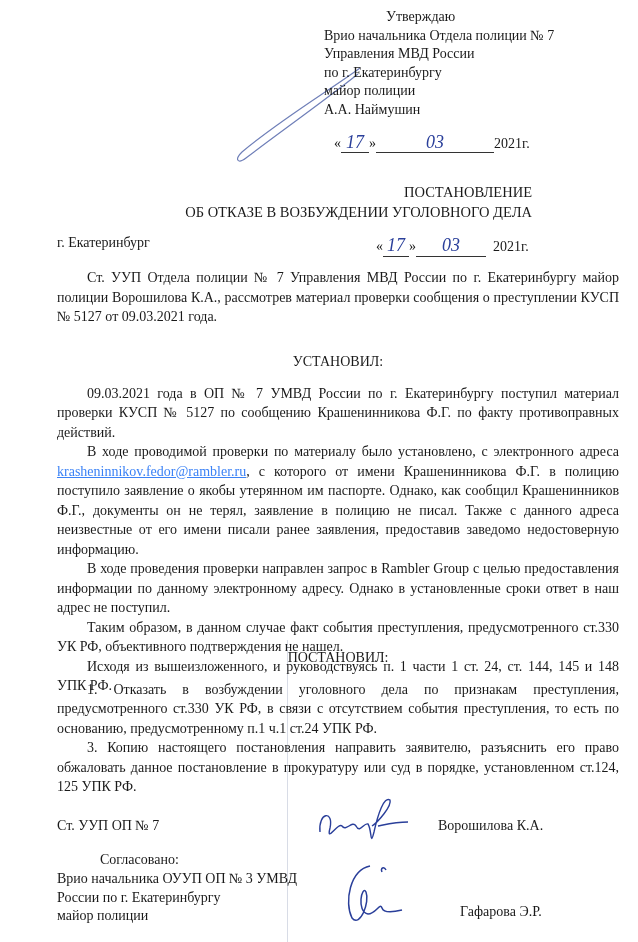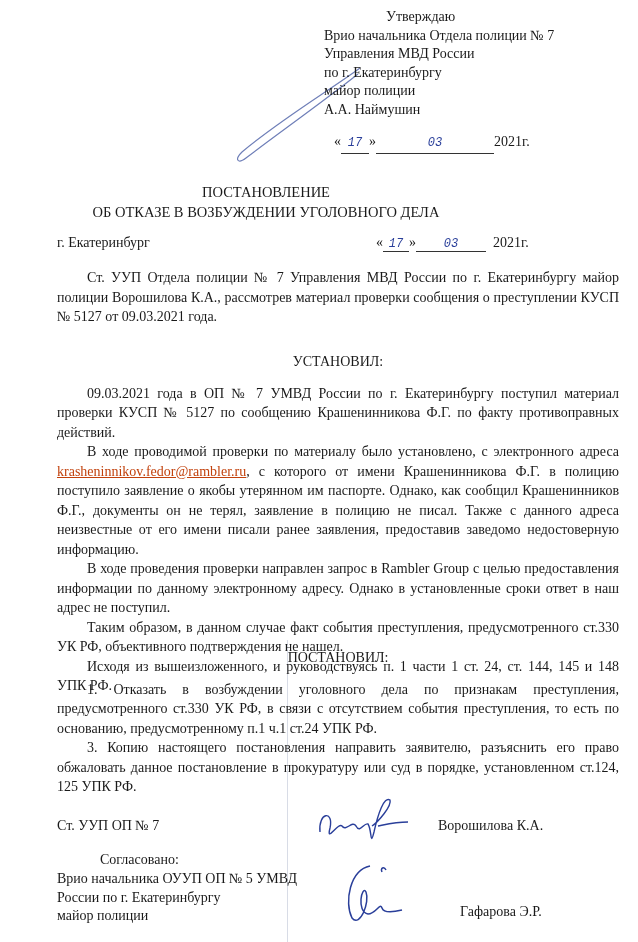--- a/index.html
+++ b/index.html
@@ -2,27 +2,27 @@
 <html><head>
 <meta charset="utf-8">
 <style>
   html, body { margin:0; padding:0; background:#ffffff; }
   body { width:638px; height:942px; position:relative; overflow:hidden;
          font-family:"Liberation Serif", serif; color:#1a1a1a; font-size:14px; }
   .abs { position:absolute; white-space:nowrap; }
   .approve { left:324px; top:8px; line-height:18.5px; font-size:14px; }
   .approve .title { padding-left:62px; }
   .approve .dateline { margin-top:14px; padding-left:10px; }
-  .hand { color:#2a3f9a; font-family:Liberation Mono, monospace; font-style:italic; font-size:12px; }
+  .hand { color:#2a3f9a; font-family:Liberation Serif, serif; font-style:italic; font-size:18px; }
   .uline { display:inline-block; border-bottom:1px solid #333; text-align:center; }
-  .doc-title { left:0; width:532px; text-align:center; font-size:14.5px; line-height:20px; }
+  .doc-title { left:0; width:532px; text-align:right; font-size:14.5px; line-height:20px; }
   .justify { position:absolute; left:57px; width:562px; text-align:justify; line-height:19.5px; font-size:14px; }
   .para { text-indent:30px; margin:0; }
   .center { text-align:center; margin:12px; }
-  a.email { color:#c2410c; text-decoration:underline; }
+  a.email { color:#3b82f6; text-decoration:underline; }
   .sig { position:absolute; }
   .vline { position:absolute; left:287px; top:640px; width:1px; height:302px; background:#d8dce6; }
 </style>
 </head>
 <body>
 
 <div class="vline"></div>
 
 <svg class="sig" style="left:220px;top:60px" width="150" height="110">
   <path d="M140 8 C 110 30, 60 60, 22 92 C 14 100, 18 104, 26 98 C 60 72, 100 44, 138 14" fill="none" stroke="#6f7fb8" stroke-width="1.2"></path>
@@ -70,20 +70,20 @@
 </div>
 
 <div class="abs" style="left:57px;top:818px">Ст. УУП ОП № 7</div>
 <svg class="sig" style="left:312px;top:792px" width="100" height="70">
   <path d="M8 40 C 6 20, 22 18, 18 36 C 14 52, 26 30, 30 34 C 34 40, 40 28, 44 34 C 48 42, 52 30, 56 32 C 60 38, 58 56, 62 40 C 66 22, 72 4, 78 8 C 80 14, 66 30, 60 34 M 66 34 C 76 32, 84 30, 96 30" fill="none" stroke="#2a3f9a" stroke-width="1.4"></path>
 </svg>
 <div class="abs" style="left:438px;top:818px">Ворошилова К.А.</div>
 
 <div class="abs" style="left:100px;top:852px">Согласовано:</div>
 <div class="abs" style="left:57px;top:870px;line-height:18.5px">
-  <div>Врио начальника ОУУП ОП № 5 УМВД</div>
+  <div>Врио начальника ОУУП ОП № 3 УМВД</div>
   <div>России по г. Екатеринбургу</div>
   <div>майор полиции</div>
 </div>
 <svg class="sig" style="left:340px;top:862px" width="70" height="70">
   <path d="M30 4 C 10 8, 4 40, 12 56 C 20 66, 30 40, 26 30 C 22 22, 16 50, 28 52 C 36 52, 40 40, 42 46 C 44 52, 54 50, 62 48 M 42 10 C 40 6, 44 4, 46 8" fill="none" stroke="#2a3f9a" stroke-width="1.5"></path>
 </svg>
 <div class="abs" style="left:460px;top:904px">Гафарова Э.Р.</div>
 
 </body></html>

